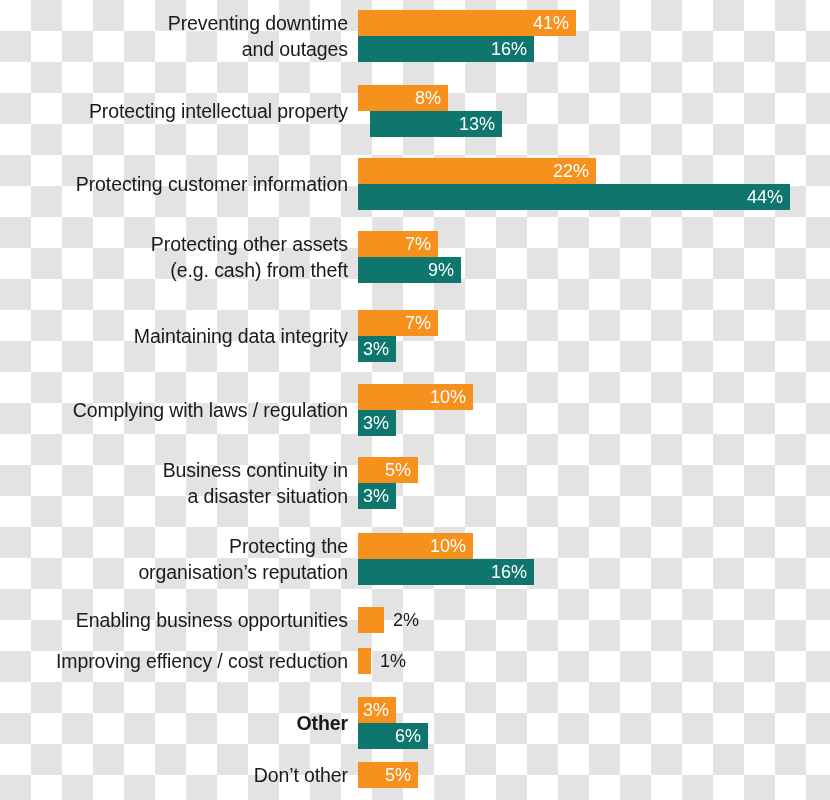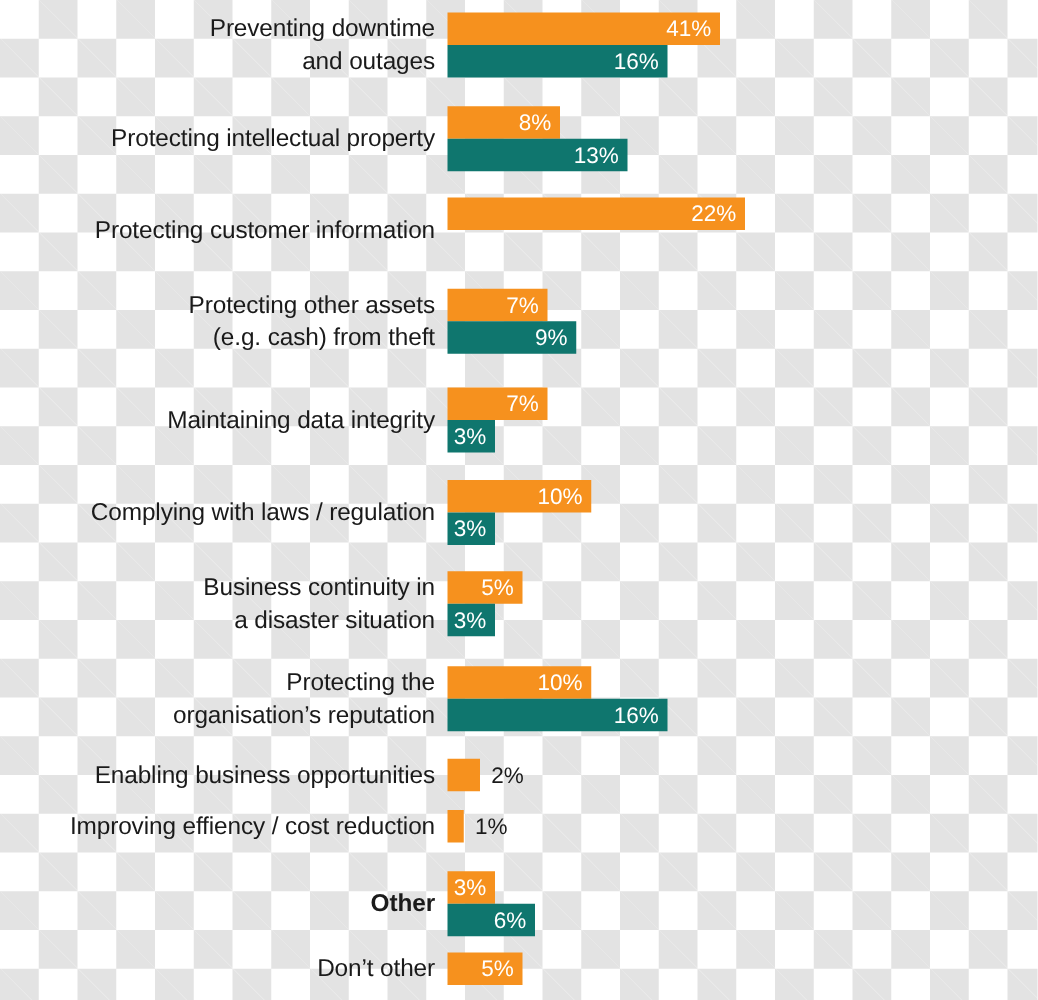--- a/index.html
+++ b/index.html
@@ -98,30 +98,33 @@
           <span class="bar-value">16%</span>
         </div>
       </div>
     </div>
     <div class="row" style="top: 85px;">
       <div class="cat-label" style="top: 0px; height: 52px; display: flex; flex-direction: column; justify-content: center; align-items: flex-end;">Protecting intellectual property</div>
       <div class="bars">
         <div class="bar orange" style="width: 90px;">
           <span class="bar-value">8%</span>
         </div>
-        <div class="bar red" style="width: 144px;">
+        <div class="bar red" style="width: 132px; margin-left: 12px;">
           <span class="bar-value">13%</span>
         </div>
       </div>
     </div>
     <div class="row" style="top: 158px;">
       <div class="cat-label" style="top: 0px; height: 52px; display: flex; flex-direction: column; justify-content: center; align-items: flex-end;">Protecting customer information</div>
       <div class="bars">
         <div class="bar orange" style="width: 238px;">
           <span class="bar-value">22%</span>
+        </div>
+        <div class="bar red" style="width: 432px;">
+          <span class="bar-value">44%</span>
         </div>
       </div>
     </div>
     <div class="row" style="top: 231px;">
       <div class="cat-label" style="top: 0px; height: 52px; display: flex; flex-direction: column; justify-content: center; align-items: flex-end;">Protecting other assets
 (e.g. cash) from theft</div>
       <div class="bars">
         <div class="bar orange" style="width: 80px;">
           <span class="bar-value">7%</span>
         </div>

